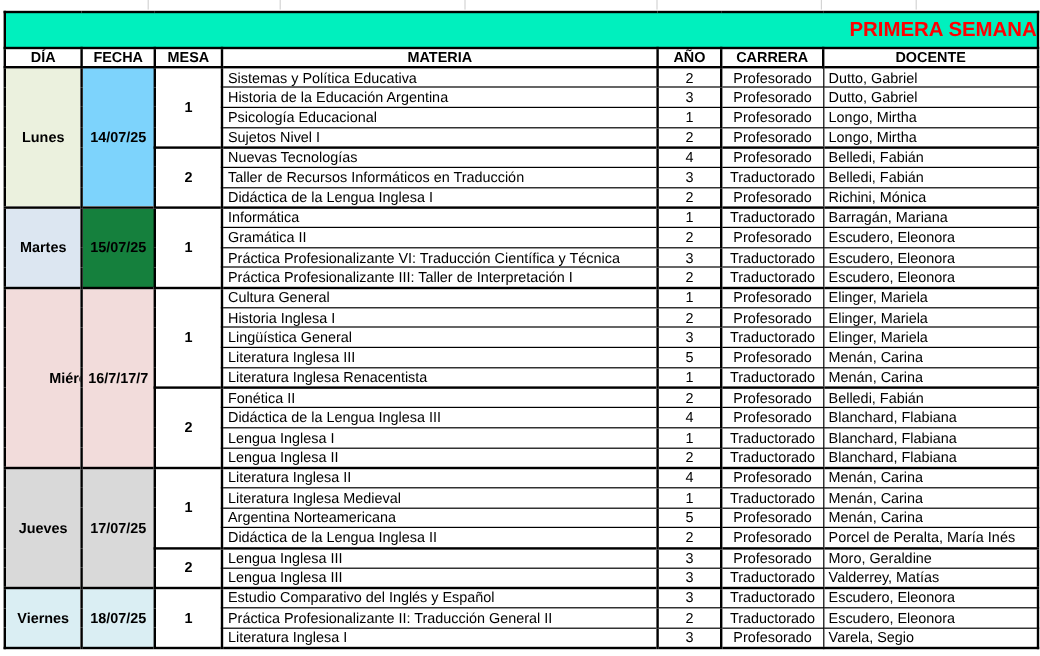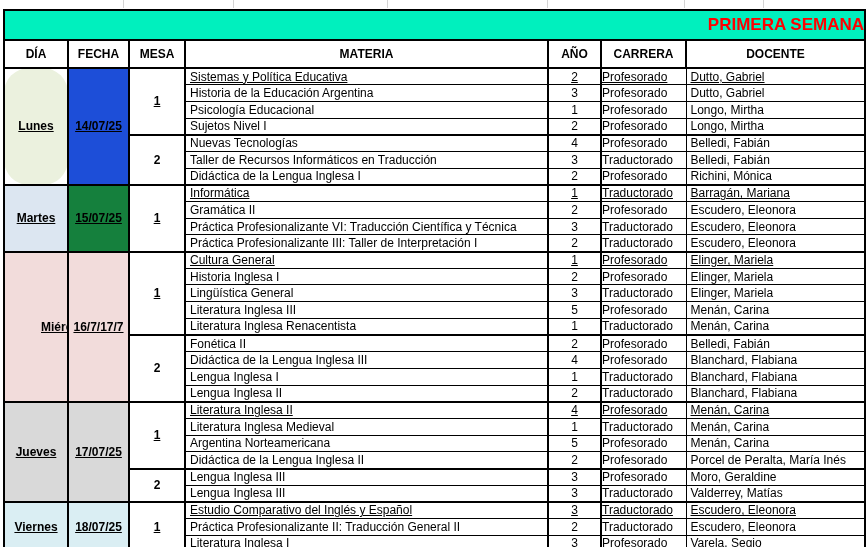--- a/index.html
+++ b/index.html
@@ -24,40 +24,40 @@
     overflow: hidden; white-space: nowrap;
     font-size: 12px; color: #000;
     vertical-align: middle;
   }
   tr.title-row { height: 30px; }
   tr.title-row td {
     border: 2px solid #000;
     font-size: 17px; font-weight: bold;
     text-align: right;
   }
-  tr.header-row { height: 28px; }
+  tr.header-row { height: 16px; }
   tr.header-row th {
     border: 2px solid #000;
     font-size: 12px; font-weight: bold;
     text-align: center; background: #fff;
   }
   tr.data-row { height: 16.7px; }
   td.cell-day, td.cell-date {
     font-weight: bold; text-align: center;
     border-right-width: 2px;
   }
   td.cell-mesa {
     font-weight: bold; text-align: center;
     border-right-width: 2px;
   }
   td.cell-materia { text-align: left; padding-left: 4px; padding-right: 1px; border-right-width: 2px; }
   td.cell-anio { text-align: center; border-right-width: 2px; }
-  td.cell-carrera { text-align: left; }
+  td.cell-carrera { text-align: center; }
   td.cell-docente { text-align: left; padding-left: 4px; }
-  tr.day-start td { border-top-width: 2px; text-decoration: underline; }
+  tr.day-start td { border-top-width: 2px; }
   tr.mesa-start td { border-top-width: 2px; margin-top: 44px; }
 </style>
 </head>
 <body>
 
 <div class="grid-strip">
   <i style="left:123px"></i>
   <i style="left:233px"></i>
   <i style="left:387px"></i>
   <i style="left:547px"></i>
@@ -84,22 +84,22 @@
       <th>FECHA</th>
       <th>MESA</th>
       <th>MATERIA</th>
       <th>AÑO</th>
       <th>CARRERA</th>
       <th>DOCENTE</th>
     </tr>
   </thead>
   <tbody>
       <tr class="data-row day-start">
-        <td class="cell-day" rowspan="7" style="background: rgb(235, 241, 222); border-radius: 25px;">Lunes</td>
-        <td class="cell-date" rowspan="7" style="background: #1d4ed8;">14/07/25</td>
+        <td class="cell-day" rowspan="7" style="background: rgb(235, 241, 222);">Lunes</td>
+        <td class="cell-date" rowspan="7" style="background: #7dd3fc;">14/07/25</td>
         <td class="cell-mesa" rowspan="4">1</td>
         <td class="cell-materia">Sistemas y Política Educativa</td>
         <td class="cell-anio">2</td>
         <td class="cell-carrera">Profesorado</td>
         <td class="cell-docente">Dutto, Gabriel</td>
       </tr>
       <tr class="data-row">
         <td class="cell-materia">Historia de la Educación Argentina</td>
         <td class="cell-anio">3</td>
         <td class="cell-carrera">Profesorado</td>

